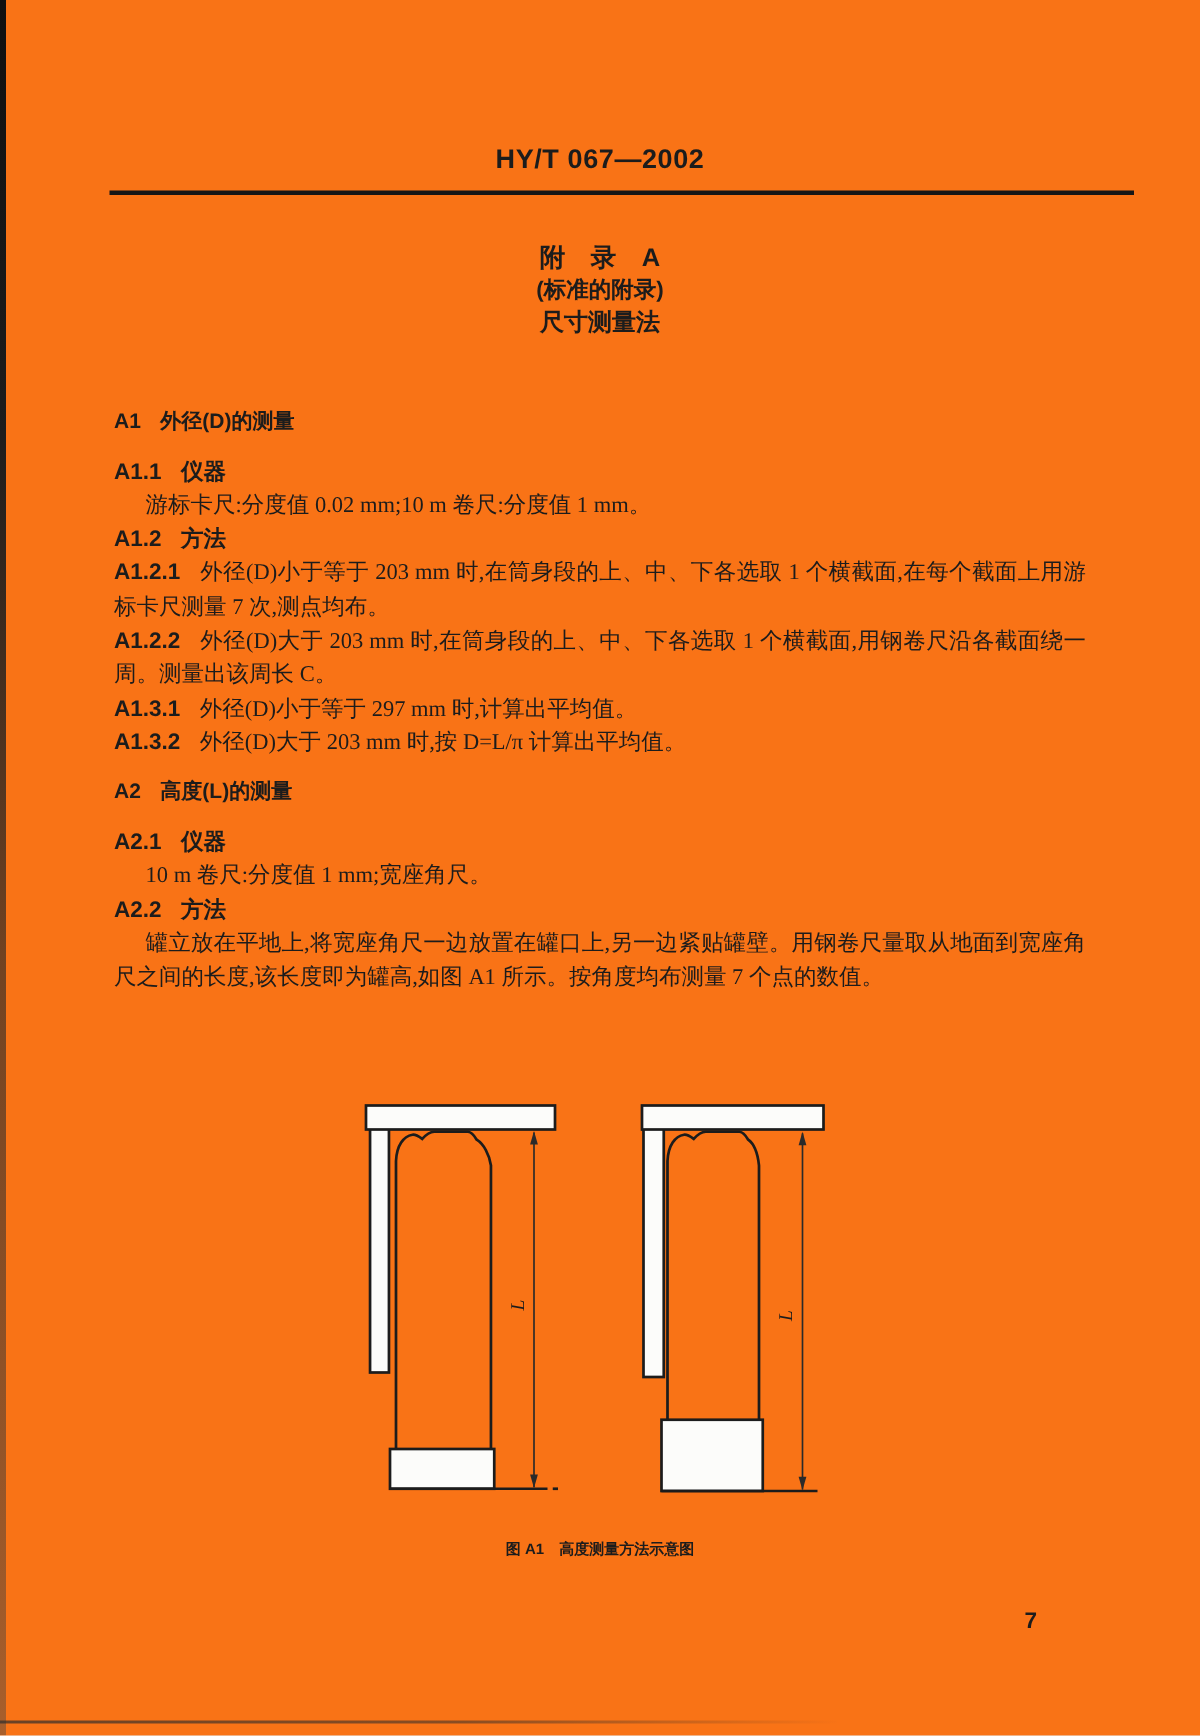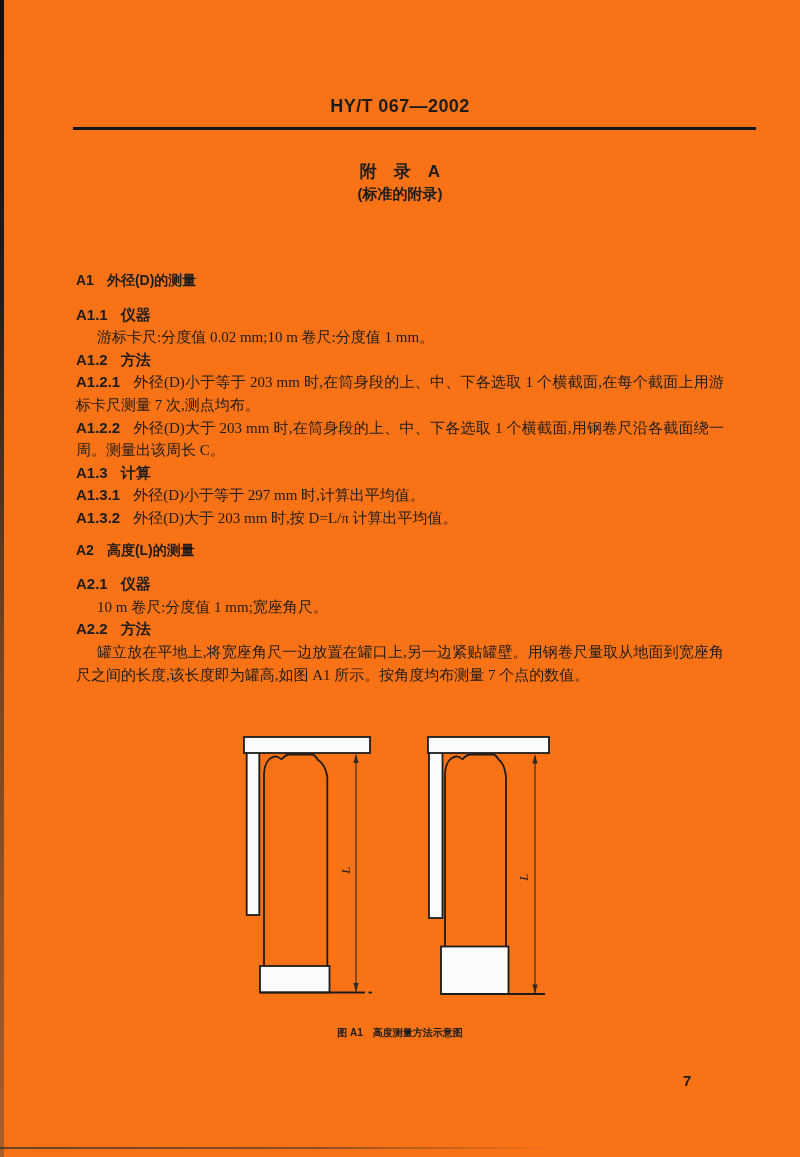--- a/index.html
+++ b/index.html
@@ -55,30 +55,30 @@
 
   <div class="edge-left"></div>
   <div class="edge-bottom"></div>
 
   <div class="doc-code">HY/T 067—2002</div>
   <div class="rule"></div>
 
   <div class="apx">
     <div class="t1">附　录　A</div>
     <div class="t2">(标准的附录)</div>
+    <div class="t3">尺寸测量法</div>
   </div>
 
   <div class="doc-body">
     <p class="blk h1"><span class="num">A1</span><span>外径(D)的测量</span></p>
     <p class="blk h2"><span class="num">A1.1</span><span>仪器</span></p>
     <p class="blk pind"><span>游标卡尺:分度值 0.02 mm;10 m 卷尺:分度值 1 mm。</span></p>
     <p class="blk h2"><span class="num">A1.2</span><span>方法</span></p>
     <p class="blk clause"><span class="num">A1.2.1</span><span>外径(D)小于等于 203 mm 时,在筒身段的上、中、下各选取 1 个横截面,在每个截面上用游标卡尺测量 7 次,测点均布。</span></p>
     <p class="blk clause"><span class="num">A1.2.2</span><span>外径(D)大于 203 mm 时,在筒身段的上、中、下各选取 1 个横截面,用钢卷尺沿各截面绕一周。测量出该周长 C。</span></p>
-    <p class="blk h2"><span class="num">A1.3</span><span>计算</span></p>
     <p class="blk clause"><span class="num">A1.3.1</span><span>外径(D)小于等于 297 mm 时,计算出平均值。</span></p>
     <p class="blk clause"><span class="num">A1.3.2</span><span>外径(D)大于 203 mm 时,按 D=L/π 计算出平均值。</span></p>
     <p class="blk h1"><span class="num">A2</span><span>高度(L)的测量</span></p>
     <p class="blk h2"><span class="num">A2.1</span><span>仪器</span></p>
     <p class="blk pind"><span>10 m 卷尺:分度值 1 mm;宽座角尺。</span></p>
     <p class="blk h2"><span class="num">A2.2</span><span>方法</span></p>
     <p class="blk pind"><span>罐立放在平地上,将宽座角尺一边放置在罐口上,另一边紧贴罐壁。用钢卷尺量取从地面到宽座角尺之间的长度,该长度即为罐高,如图 A1 所示。按角度均布测量 7 个点的数值。</span></p>
   </div>
 
   <div class="fig">

